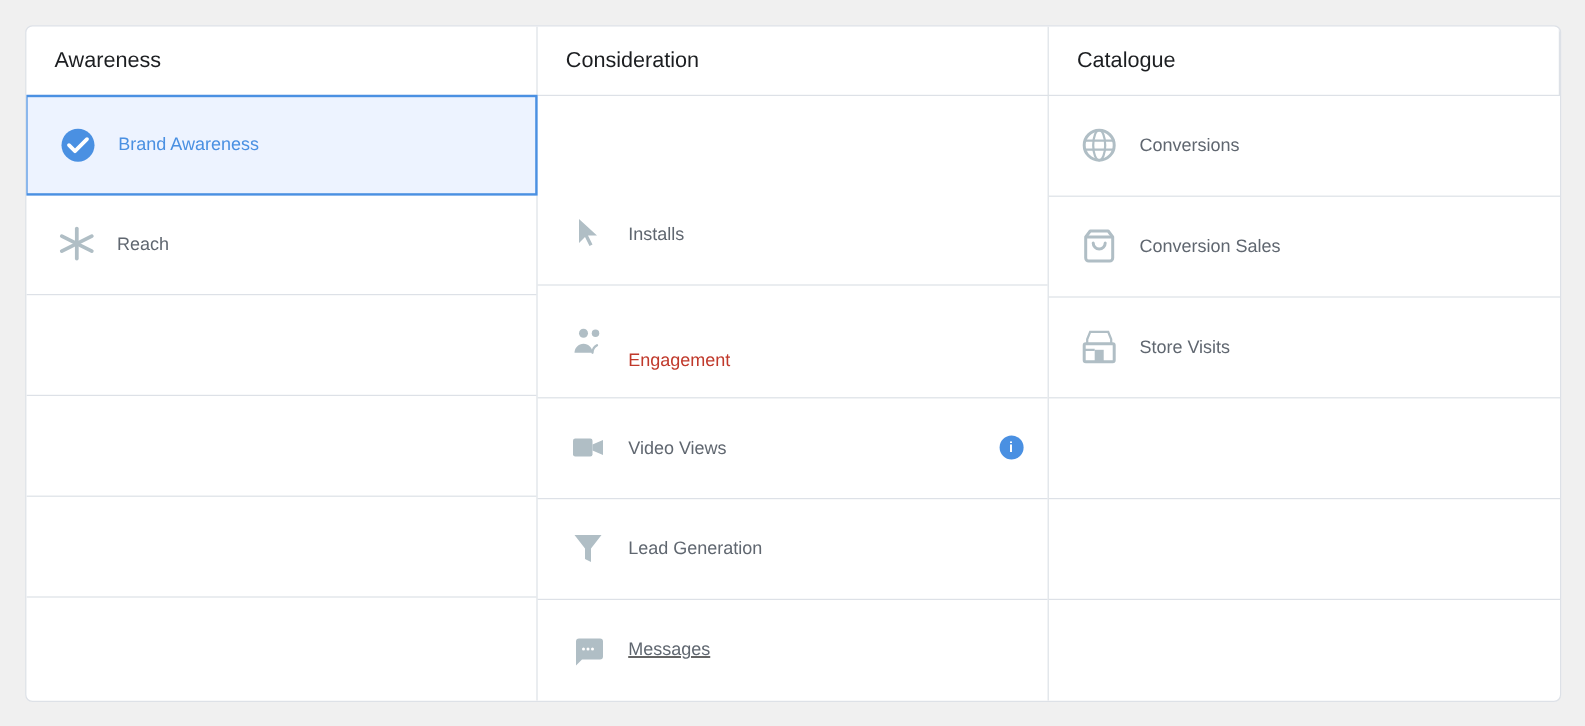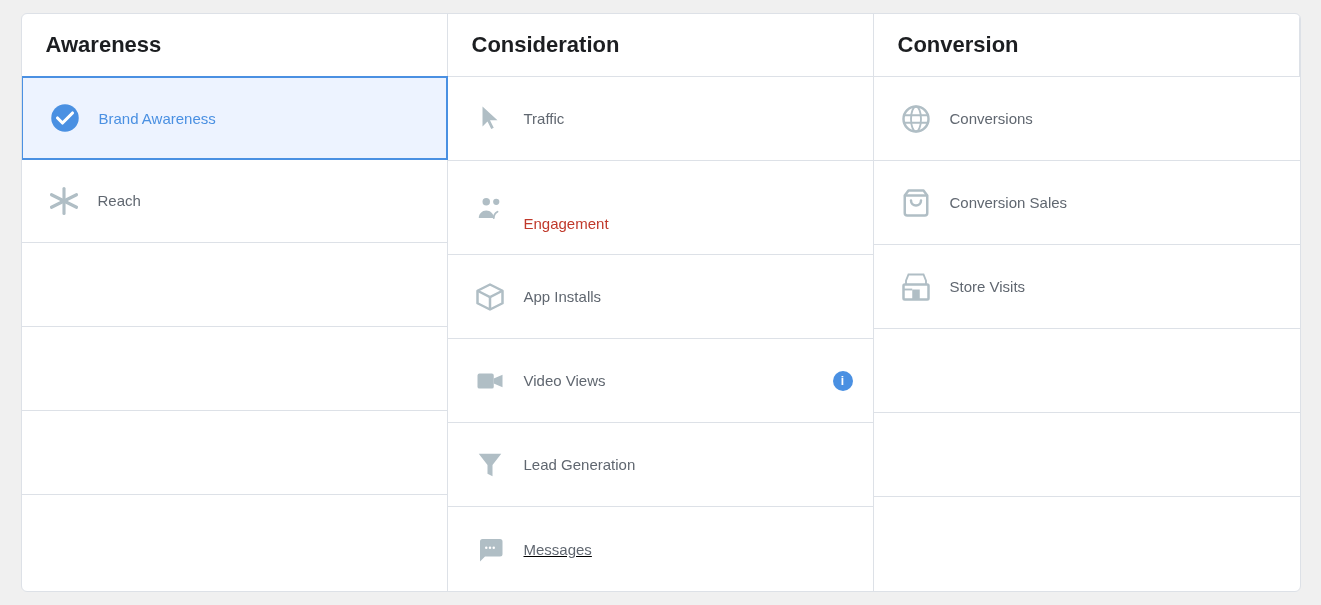--- a/index.html
+++ b/index.html
@@ -18,22 +18,22 @@
       width: 1280px;
       overflow: hidden;
     }
     .grid {
       display: grid;
       grid-template-columns: 1fr 1fr 1fr;
     }
     .col-header {
       padding: 18px 24px;
       border-bottom: 1px solid #dde1e7;
-      font-size: 22px;
-      font-weight: 700;
+      font-size: 18px;
+      font-weight: 400;
       color: #1c1e21;
     }
     .col-header:not(:last-child) {
       border-right: 1px solid #dde1e7;
     }
     .col-body {
       display: flex;
       flex-direction: column;
       justify-content: flex-end;
     }
@@ -113,21 +113,21 @@
     }
   </style>
 </head>
 <body>
 
 <div class="card">
   <div class="grid">
 
     <div class="col-header">Awareness</div>
     <div class="col-header">Consideration</div>
-    <div class="col-header">Conversion</div>
+    <div class="col-header">Catalogue</div>
 
     <div class="col-body">
 
       <div class="item selected">
         <div class="item-icon selected-icon">
           <svg class="icon-svg blue" viewBox="0 0 24 24" xmlns="http://www.w3.org/2000/svg">
             <circle cx="12" cy="12" r="11" fill="#4a90e2"></circle>
             <polyline points="6,12 10,16 18,8" fill="none" stroke="white" stroke-width="2.5" stroke-linecap="round" stroke-linejoin="round"></polyline>
           </svg>
         </div>
@@ -152,45 +152,35 @@
     </div>
 
     <div class="col-body">
 
       <div class="item">
         <div class="item-icon">
           <svg class="icon-svg" viewBox="0 0 24 24" xmlns="http://www.w3.org/2000/svg">
             <polygon points="6,2 6,18 10,14 13,20 15,19 12,13 18,13" fill="#b0bec5"></polygon>
           </svg>
         </div>
-        <span class="item-label">Traffic</span>
+        <span class="item-label">Installs</span>
       </div>
 
       <div class="item">
         <div class="item-icon">
           <svg class="icon-svg" viewBox="0 0 24 24" xmlns="http://www.w3.org/2000/svg">
             <circle cx="9" cy="7" r="3" fill="#b0bec5"></circle>
             <path d="M3 20c0-3.3 2.7-6 6-6s6 2.7 6 6" fill="#b0bec5"></path>
             <circle cx="17" cy="7" r="2.5" fill="#b0bec5"></circle>
             <path d="M15 20c0-2.2 1.3-4.1 3-5" stroke="#b0bec5" stroke-width="1.5" fill="none" stroke-linecap="round"></path>
           </svg>
         </div>
         <span class="item-label" style="color:#c0392b;margin-top:32px;">Engagement</span>
       </div>
 
-      <div class="item">
-        <div class="item-icon">
-          <svg class="icon-svg" viewBox="0 0 24 24" xmlns="http://www.w3.org/2000/svg">
-            <polygon points="12,2 22,7 22,17 12,22 2,17 2,7" fill="none" stroke="#b0bec5" stroke-width="2" stroke-linejoin="round"></polygon>
-            <polyline points="2,7 12,12 22,7" fill="none" stroke="#b0bec5" stroke-width="2"></polyline>
-            <line x1="12" y1="12" x2="12" y2="22" stroke="#b0bec5" stroke-width="2"></line>
-          </svg>
-        </div>
-        <span class="item-label">App Installs</span>
-      </div>
 
       <div class="item">
         <div class="item-icon">
           <svg class="icon-svg" viewBox="0 0 24 24" xmlns="http://www.w3.org/2000/svg">
             <rect x="2" y="6" width="13" height="12" rx="1.5" fill="#b0bec5"></rect>
             <polygon points="15,10 22,7 22,17 15,14" fill="#b0bec5"></polygon>
           </svg>
         </div>
         <span class="item-label">Video Views</span>
         <div class="info-badge">i</div>

